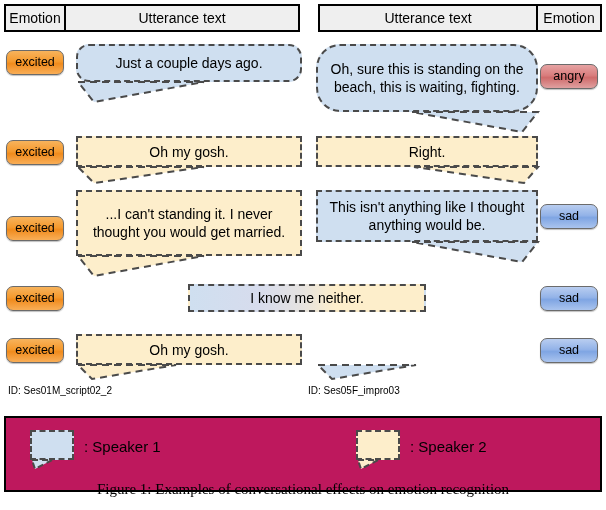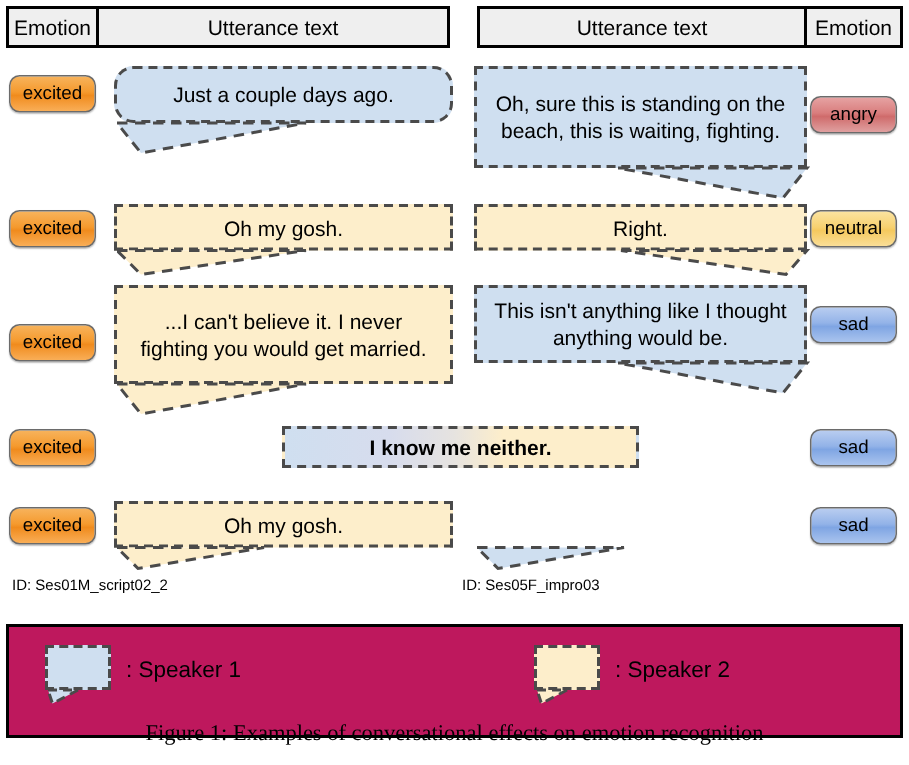--- a/index.html
+++ b/index.html
@@ -44,21 +44,21 @@
   .bub{
     position:absolute;box-sizing:border-box;
     border:2px dashed #4a4a4a;
     display:flex;align-items:center;justify-content:center;
     text-align:center;font-size:14px;line-height:18px;
     padding:4px 8px;
   }
   .bub-s1{background:#cfdff0;}
   .bub-s2{background:#fdeecb;}
   .bub-mix{background:linear-gradient(to right,#cfdff0 0%,#d7dced 30%,#e6e3e0 48%,#fdeecb 62%,#fdeecb 100%);
-           font-weight:bold;}
+           font-weight:normal;}
 
   
   .tail{position:absolute;pointer-events:none;}
 
   
   .idlab{position:absolute;font-size:10px;line-height:1;white-space:nowrap;}
 
   
   .legend{
     position:absolute;left:4px;top:416px;width:598px;height:76px;
@@ -96,45 +96,44 @@
     <path d="M2 2 L128 2 L18 22 Z" fill="#cfdff0" stroke="#4a4a4a" stroke-width="2" stroke-dasharray="7,5"></path>
   </svg>
 
   <div class="pill pill-excited" style="left:6px;top:104px;width:58px;">excited</div>
   <div class="bub bub-s2" style="left:76px;top:100px;width:226px;height:31px;">Oh my gosh.</div>
   <svg class="tail" style="left:76px;top:129px;width:130px;height:22px;" viewBox="0 0 130 22">
     <path d="M2 2 L128 2 L18 18 Z" fill="#fdeecb" stroke="#4a4a4a" stroke-width="2" stroke-dasharray="7,5"></path>
   </svg>
 
   <div class="pill pill-excited" style="left:6px;top:180px;width:58px;">excited</div>
-  <div class="bub bub-s2" style="left:76px;top:154px;width:226px;height:66px;">...I can't believe it. I never fighting you would get married.</div>
+  <div class="bub bub-s2" style="left:76px;top:154px;width:226px;height:66px;">...I can't standing it. I never thought you would get married.</div>
   <svg class="tail" style="left:76px;top:218px;width:130px;height:26px;" viewBox="0 0 130 26">
     <path d="M2 2 L128 2 L18 22 Z" fill="#fdeecb" stroke="#4a4a4a" stroke-width="2" stroke-dasharray="7,5"></path>
   </svg>
 
   <div class="pill pill-excited" style="left:6px;top:250px;width:58px;">excited</div>
   <div class="bub bub-mix" style="left:188px;top:248px;width:238px;height:28px;">I know me neither.</div>
 
   <div class="pill pill-excited" style="left:6px;top:302px;width:58px;">excited</div>
   <div class="bub bub-s2" style="left:76px;top:298px;width:226px;height:31px;">Oh my gosh.</div>
   <svg class="tail" style="left:76px;top:327px;width:110px;height:20px;" viewBox="0 0 110 20">
     <path d="M2 2 L100 2 L16 16 Z" fill="#fdeecb" stroke="#4a4a4a" stroke-width="2" stroke-dasharray="7,5"></path>
   </svg>
 
-  <div class="bub bub-s1" style="left:316px;top:8px;width:222px;height:68px;">Oh, sure this is standing on the beach, this is waiting, fighting.</div>
+  <div class="bub bub-s1" style="left:316px;top:8px;width:222px;height:68px;border-radius:24px;">Oh, sure this is standing on the beach, this is waiting, fighting.</div>
   <svg class="tail" style="left:410px;top:74px;width:130px;height:26px;" viewBox="0 0 130 26">
     <path d="M2 2 L128 2 L112 22 Z" fill="#cfdff0" stroke="#4a4a4a" stroke-width="2" stroke-dasharray="7,5"></path>
   </svg>
   <div class="pill pill-angry" style="left:540px;top:28px;width:58px;">angry</div>
 
   <div class="bub bub-s2" style="left:316px;top:100px;width:222px;height:31px;">Right.</div>
   <svg class="tail" style="left:412px;top:129px;width:128px;height:22px;" viewBox="0 0 128 22">
     <path d="M2 2 L126 2 L112 18 Z" fill="#fdeecb" stroke="#4a4a4a" stroke-width="2" stroke-dasharray="7,5"></path>
   </svg>
-  <div class="pill pill-neutral" style="left:540px;top:104px;width:58px;">neutral</div>
 
   <div class="bub bub-s1" style="left:316px;top:154px;width:222px;height:52px;">This isn't anything like I thought anything would be.</div>
   <svg class="tail" style="left:410px;top:204px;width:130px;height:26px;" viewBox="0 0 130 26">
     <path d="M2 2 L128 2 L112 22 Z" fill="#cfdff0" stroke="#4a4a4a" stroke-width="2" stroke-dasharray="7,5"></path>
   </svg>
   <div class="pill pill-sad" style="left:540px;top:168px;width:58px;">sad</div>
 
   <div class="pill pill-sad" style="left:540px;top:250px;width:58px;">sad</div>
 
   <svg class="tail" style="left:316px;top:327px;width:110px;height:20px;" viewBox="0 0 110 20">

